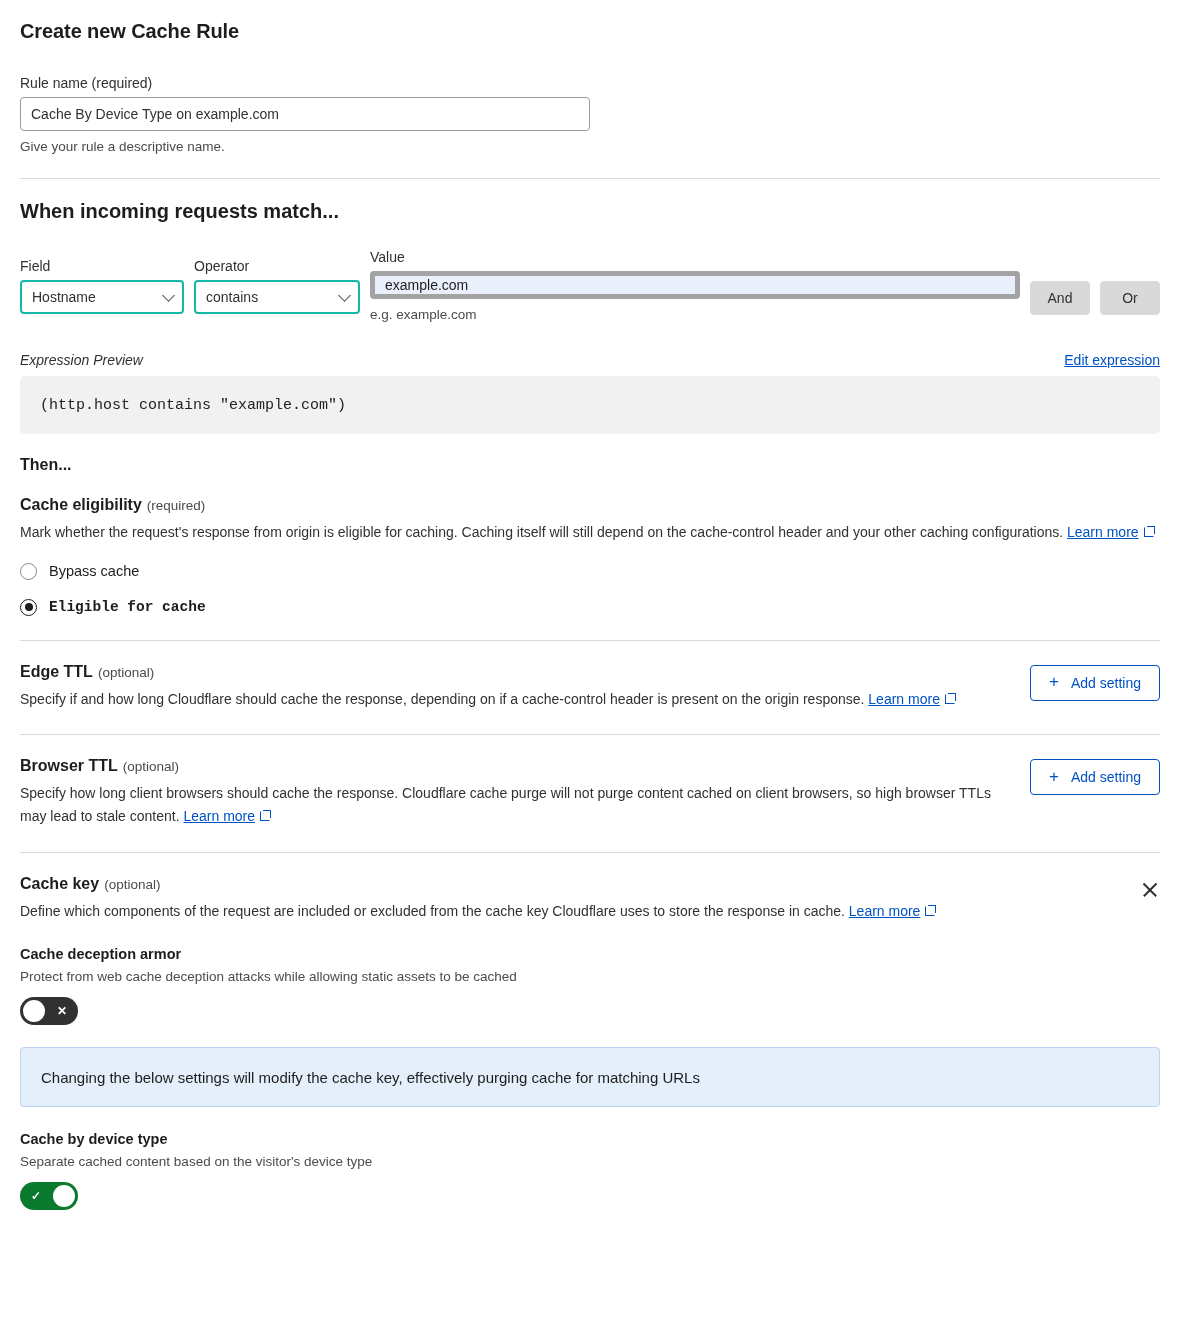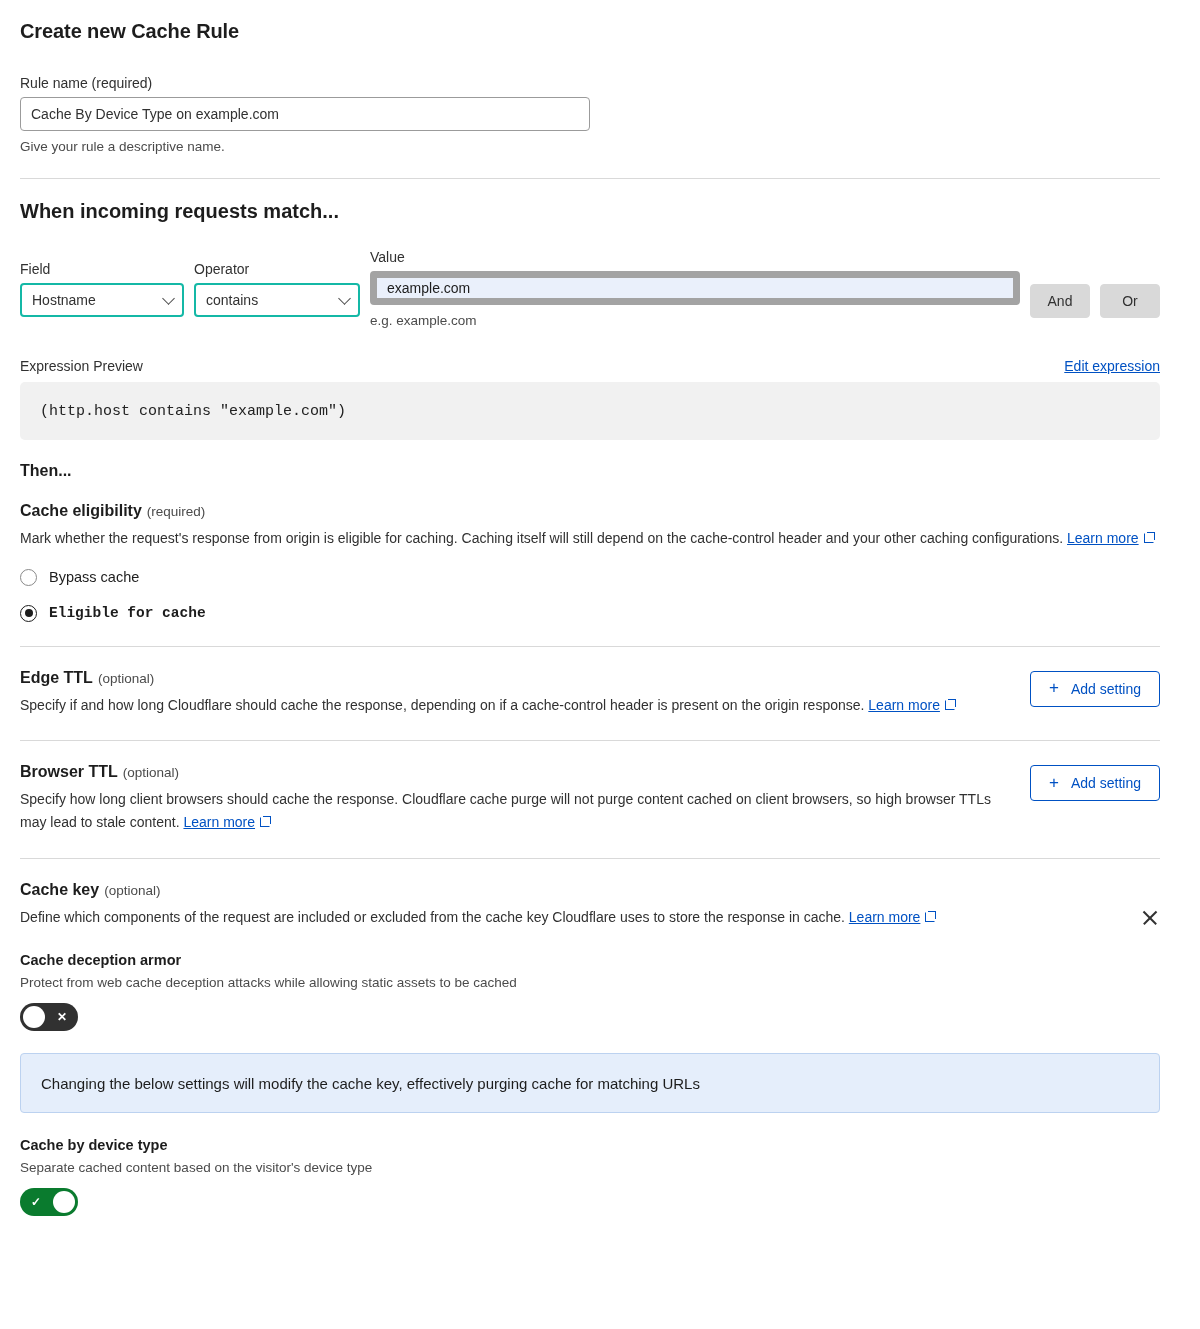--- a/index.html
+++ b/index.html
@@ -91,22 +91,22 @@
     top: 50%;
     width: 9px;
     height: 9px;
     margin-top: -6px;
     border-right: 1.4px solid #4b4b4b;
     border-bottom: 1.4px solid #4b4b4b;
     transform: rotate(45deg);
   }
   .value-input {
     width: 100%;
-    height: 34px;
-    border: 7px solid #a3a3a3;
+    height: 28px;
+    border: 5px solid #a3a3a3;
     border-radius: 4px;
     background: #eaf0fb;
     font-size: 14px;
     padding: 6px 10px;
     color: #1d1d1d;
     outline: none;
     font-family: "Liberation Sans", sans-serif;
   }
   .value-help {
     font-size: 13.5px;
@@ -124,21 +124,21 @@
     color: #313131;
     cursor: pointer;
     font-family: "Liberation Sans", sans-serif;
   }
   .expr-header {
     display: flex;
     justify-content: space-between;
     align-items: baseline;
     margin-top: 30px;
   }
-  .expr-title { font-size: 14px; color: #313131; }
+  .expr-title { font-size: 14px; color: #313131; font-style: italic; }
   .link {
     color: #0051c3;
     font-size: 14px;
     text-decoration: underline;
     cursor: pointer;
   }
   .expr-box {
     margin-top: 8px;
     background: #f1f1f1;
     border-radius: 5px;
@@ -250,21 +250,21 @@
     font-family: "Liberation Sans", sans-serif;
   }
   .plus {
     font-size: 17px;
     line-height: 1;
     margin-top: -2px;
   }
   .cachekey-head {
     display: flex;
     justify-content: space-between;
-    align-items: flex-end;
+    align-items: center;
   }
   .close-x {
     width: 20px;
     height: 20px;
     position: relative;
     cursor: pointer;
     margin-top: 4px;
   }
   .close-x:before, .close-x:after {
     content: "";

